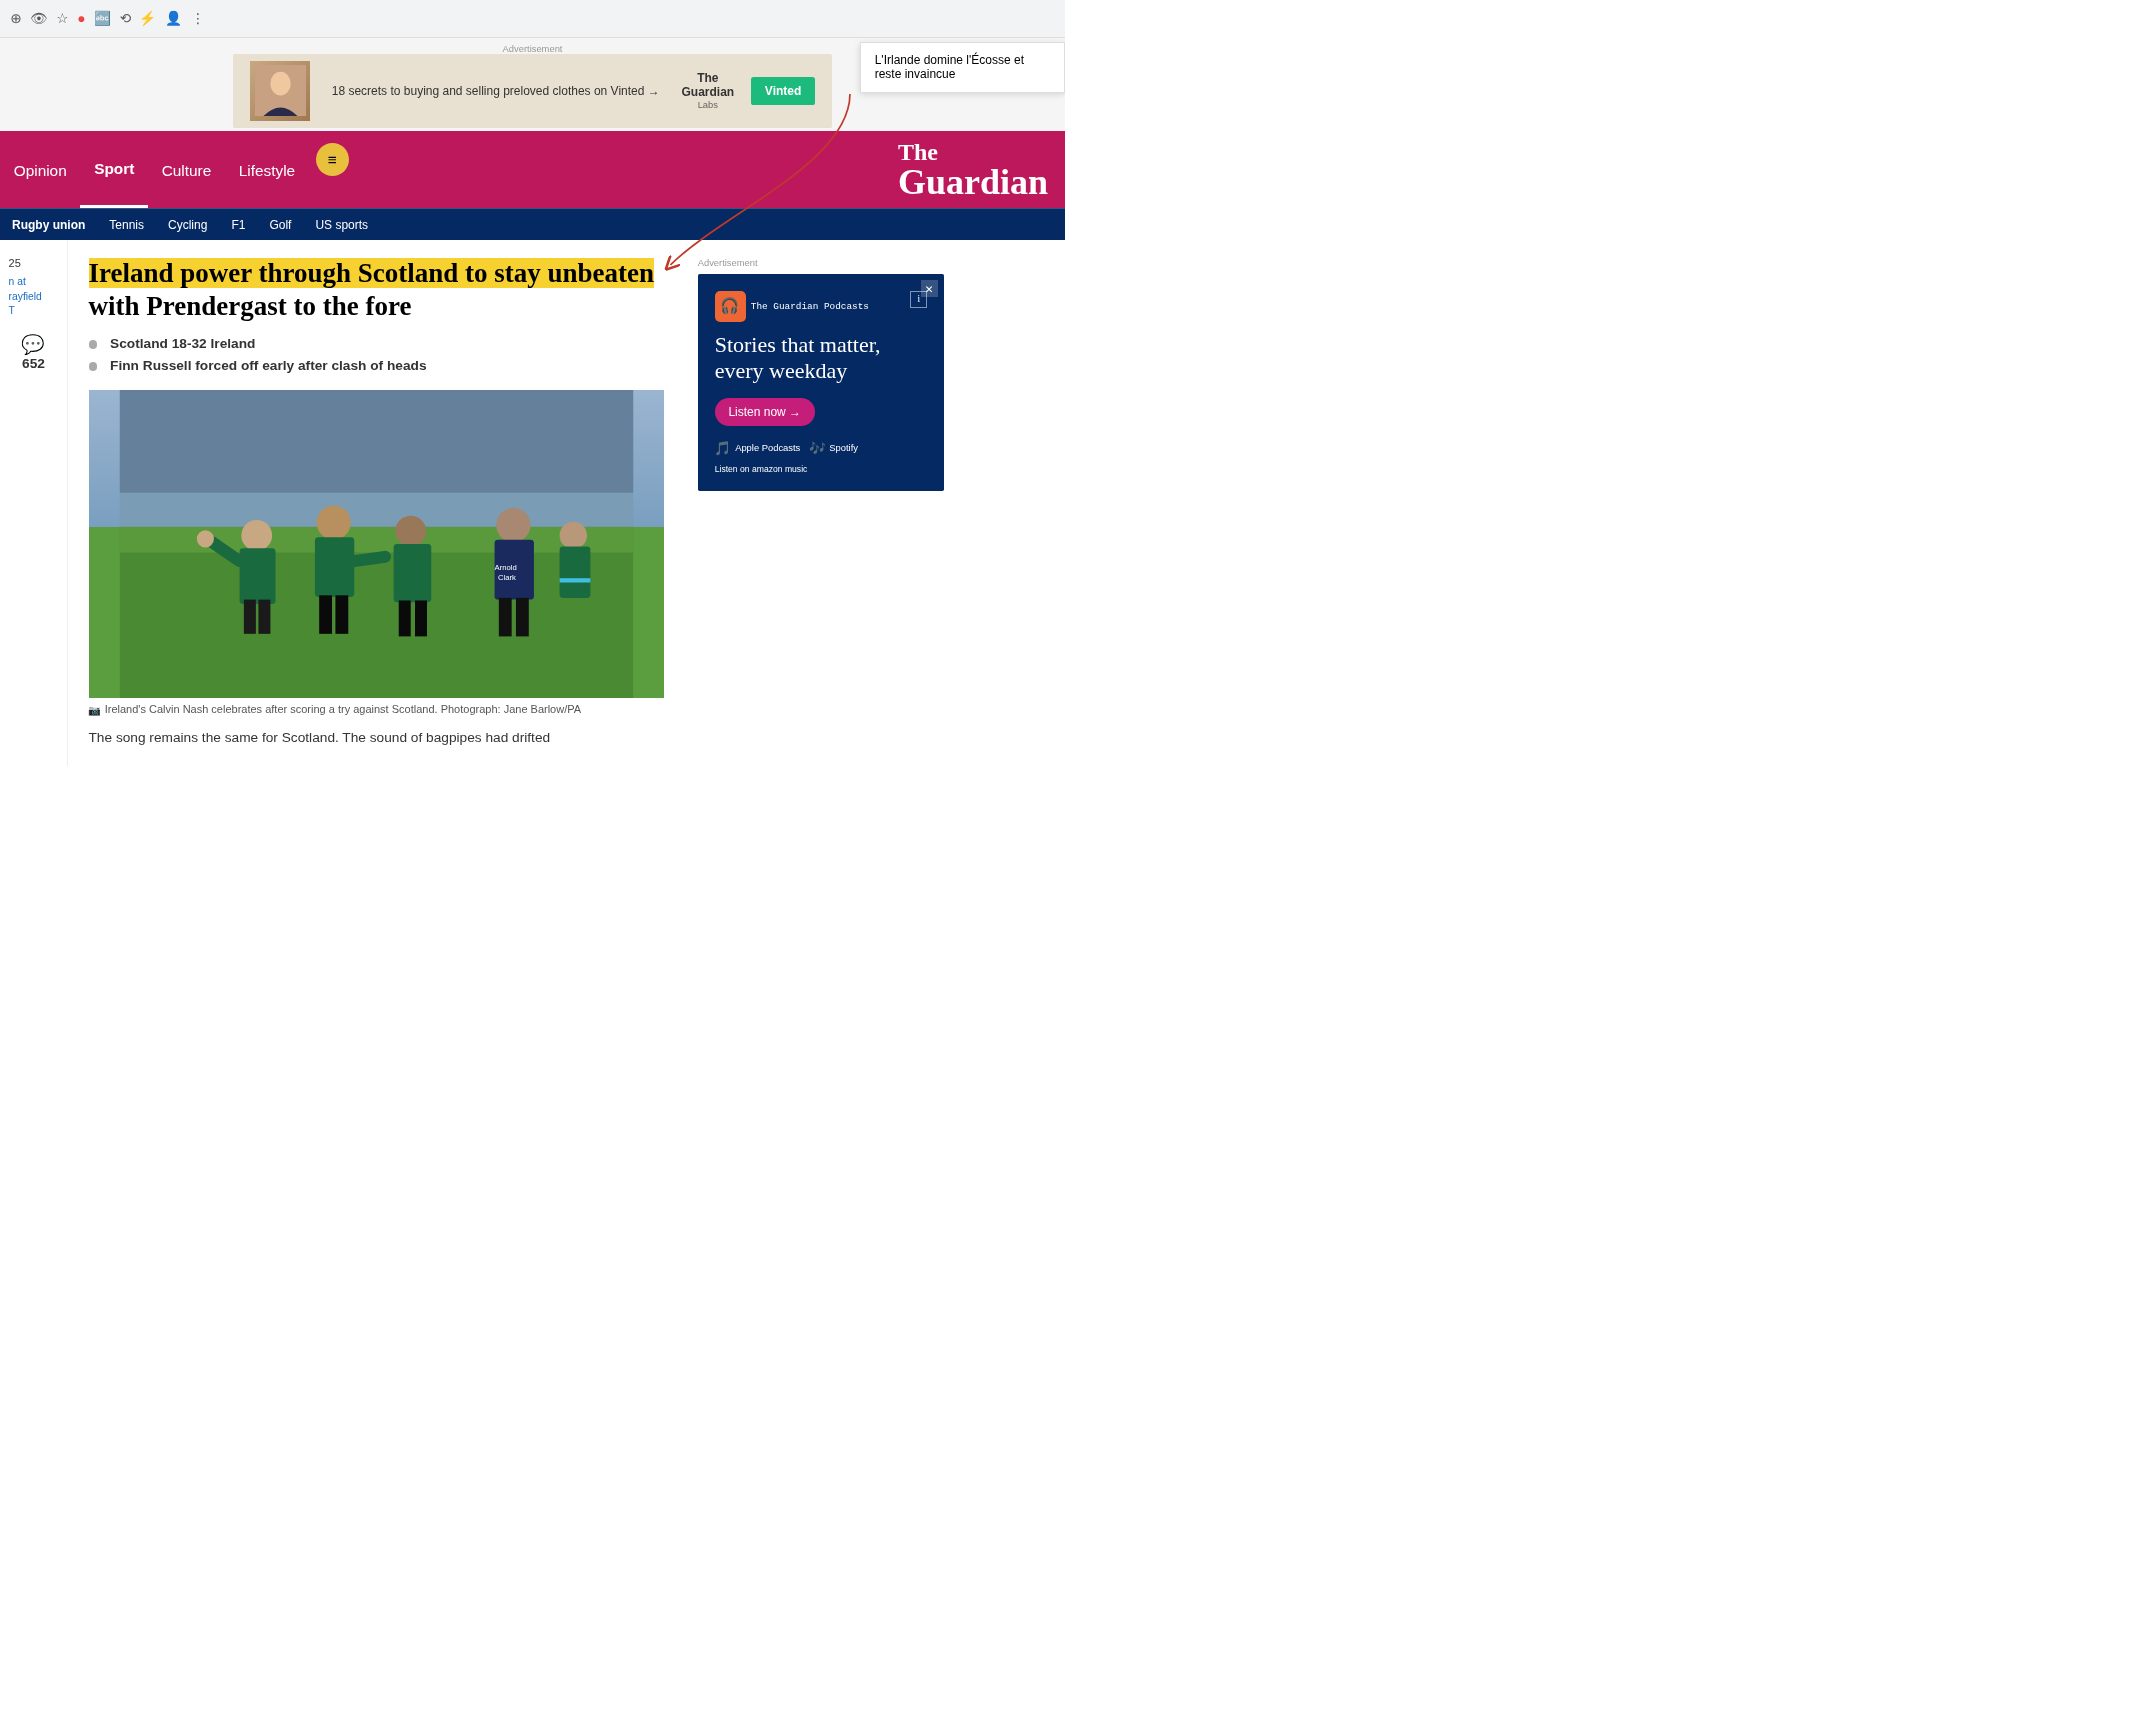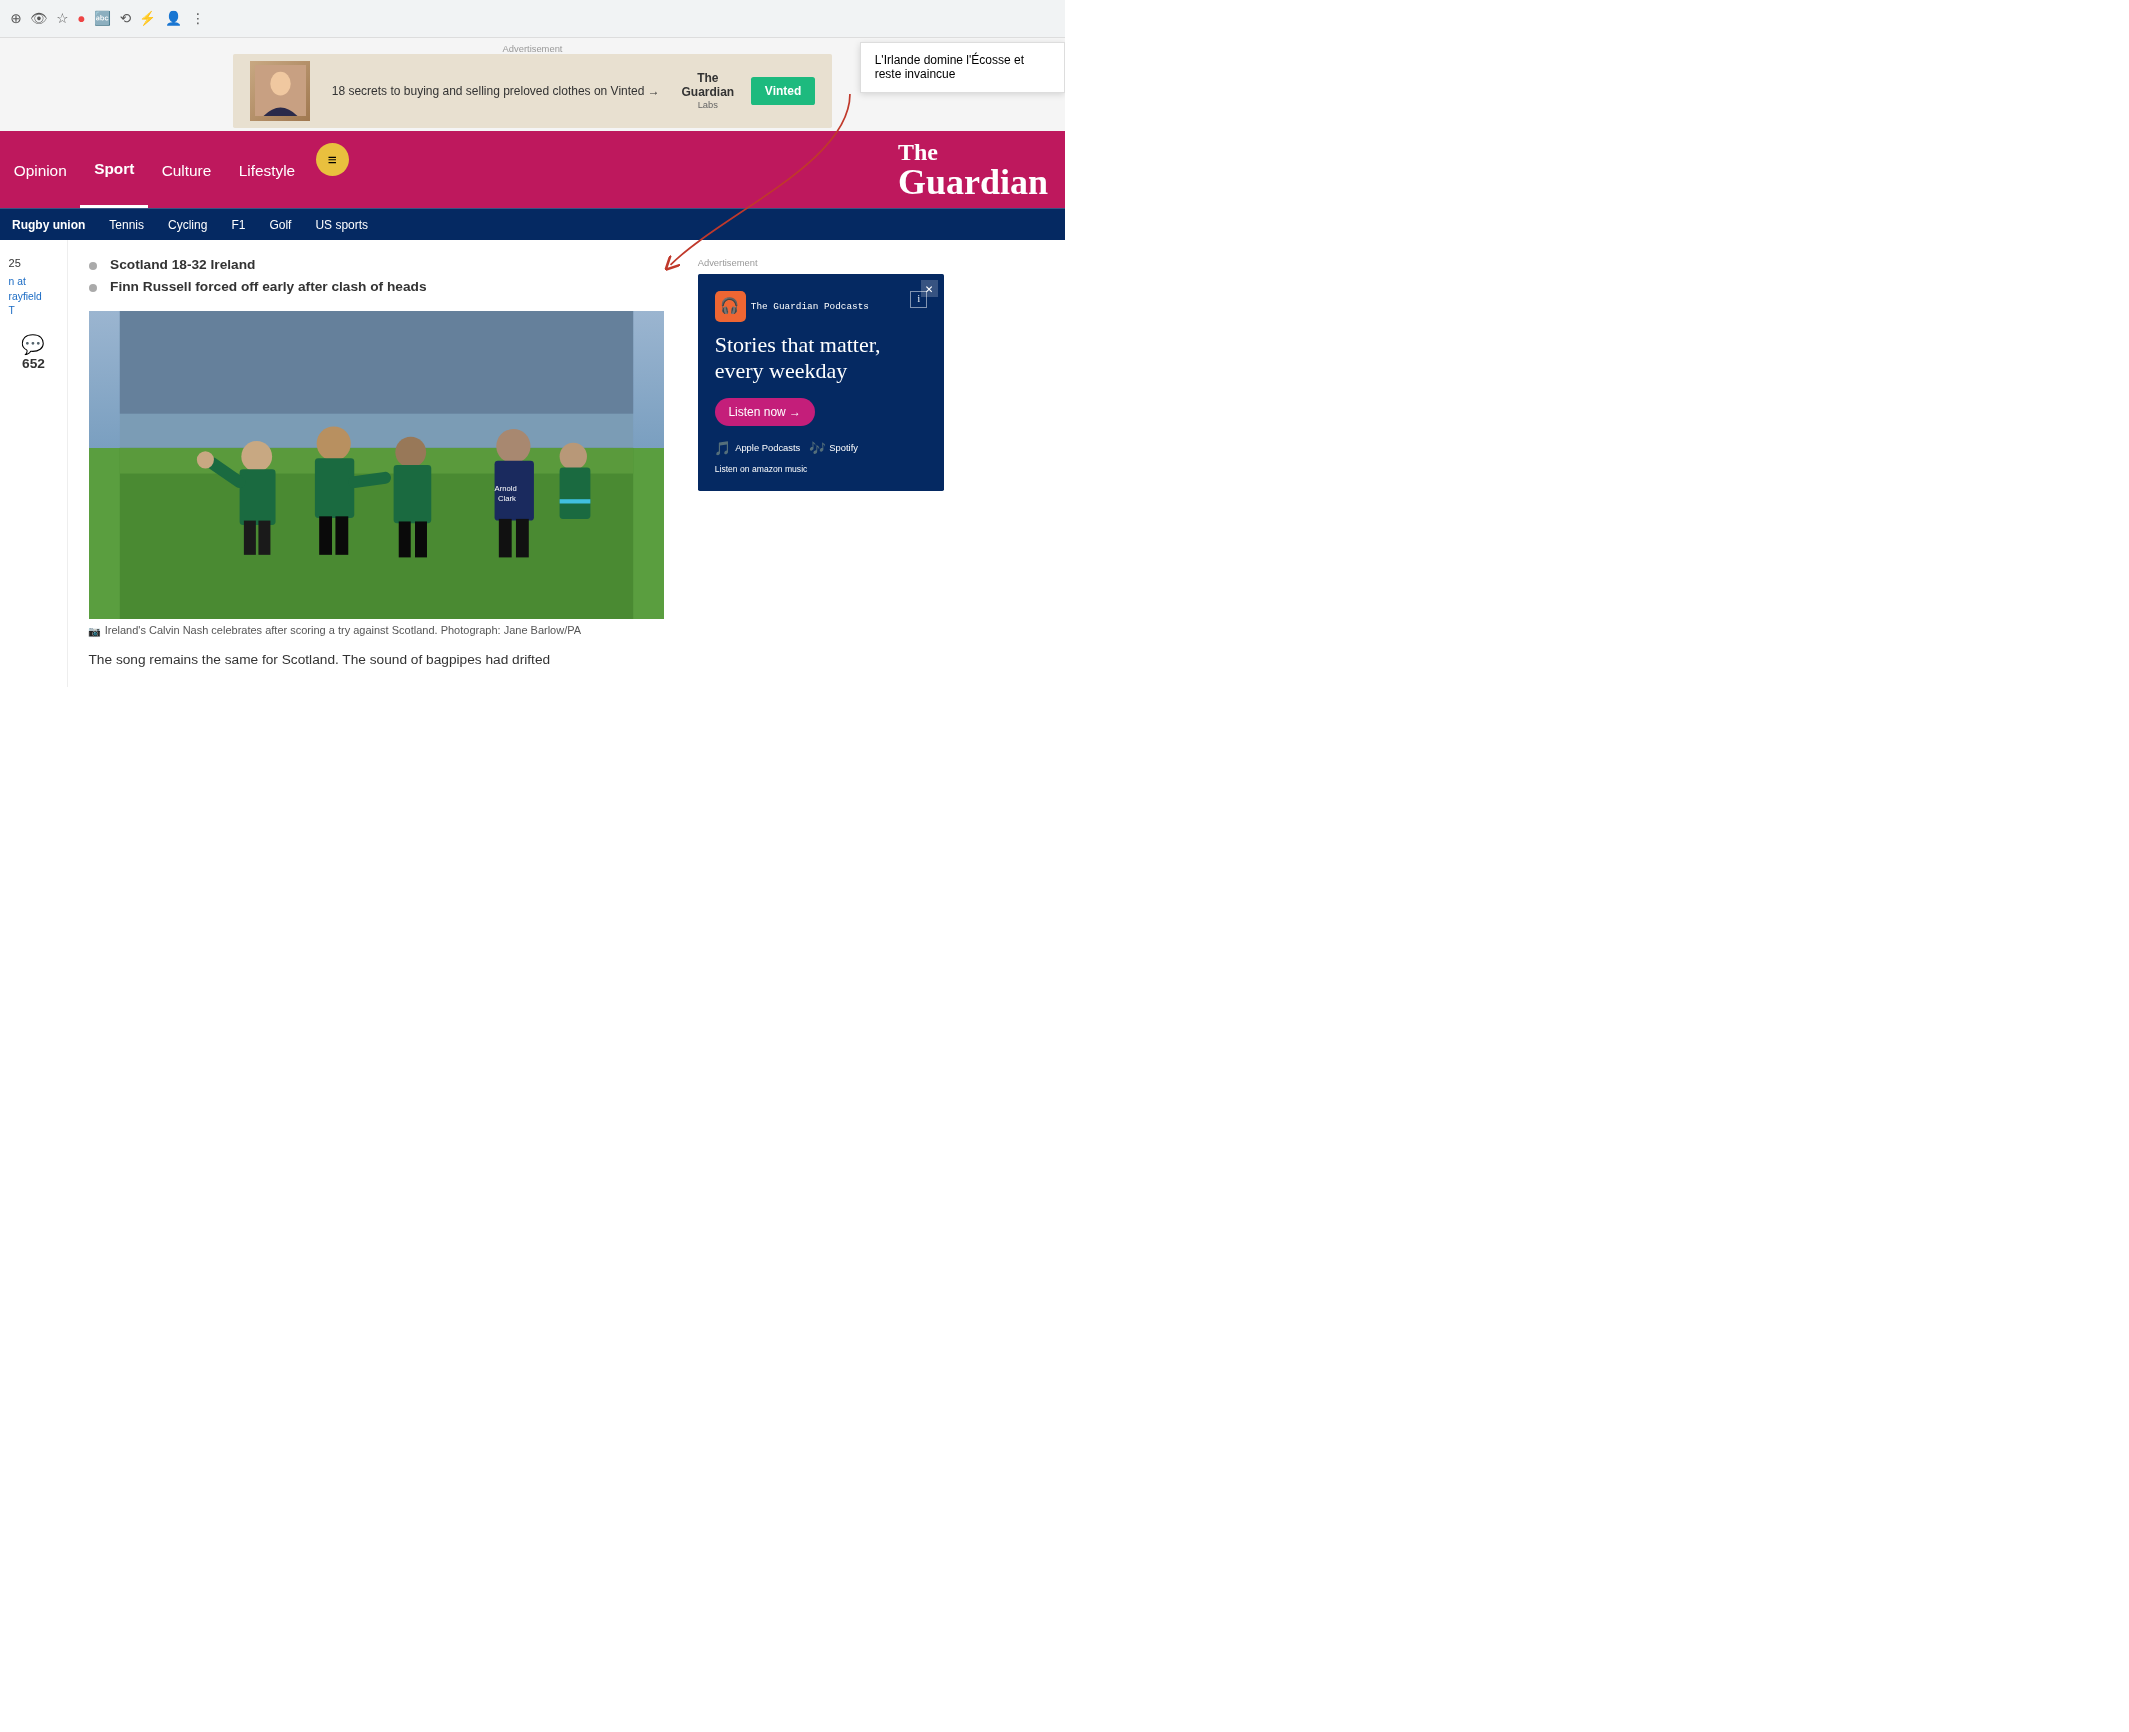--- a/index.html
+++ b/index.html
@@ -479,20 +479,23 @@
       <a class="side-link">n at</a>
       <a class="side-link">rayfield</a>
       <a class="side-link">T</a>
       <div class="comment-section">
         <div class="comment-icon">💬</div>
         <div class="comment-count">652</div>
       </div>
     </div>
 
     <div class="article-content">
+      <h1 class="article-title">
+        <span class="highlight">Ireland power through Scotland to stay unbeaten</span><span> with Prendergast to the fore</span>
+      </h1>
 
       <div class="bullet-points">
         <div class="bullet-item">
           <div class="bullet-dot"></div>
           <span>Scotland 18-32 Ireland</span>
         </div>
         <div class="bullet-item">
           <div class="bullet-dot"></div>
           <span>Finn Russell forced off early after clash of heads</span>
         </div>

